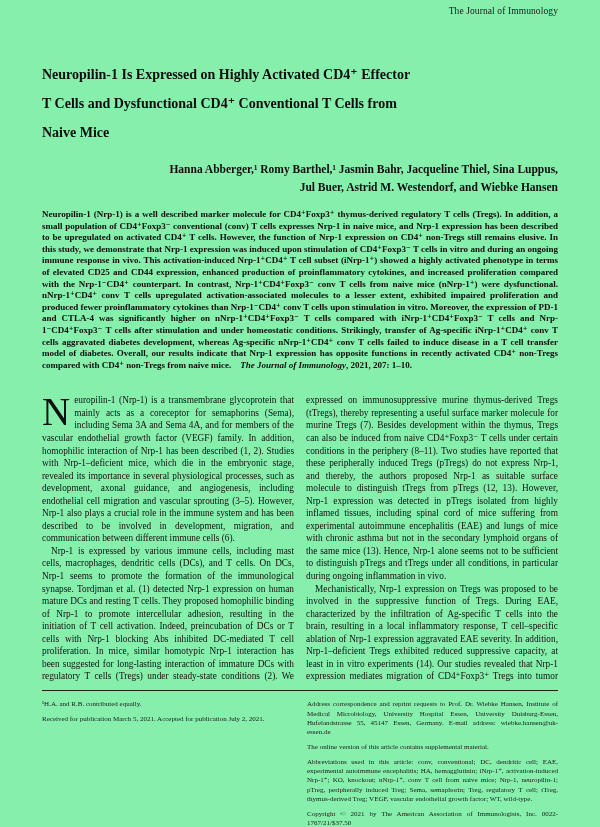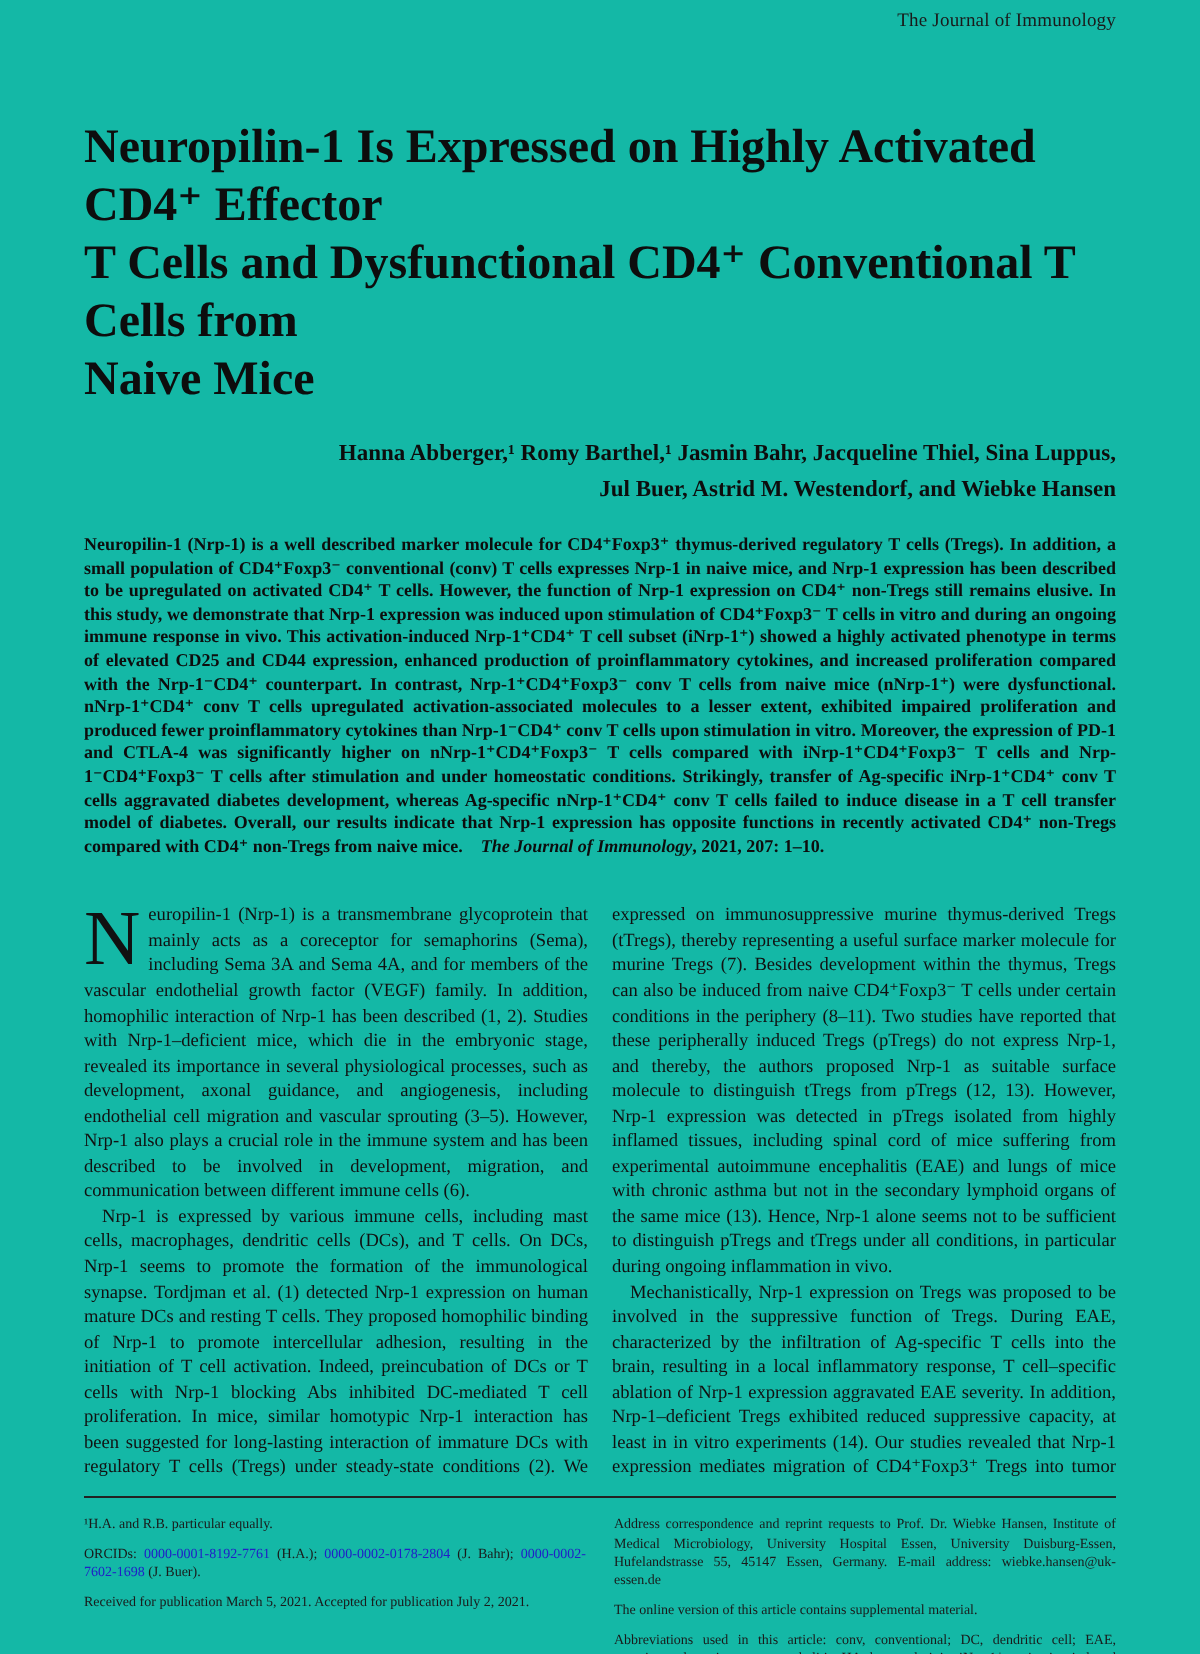--- a/index.html
+++ b/index.html
@@ -5,36 +5,36 @@
   html, body {
     margin: 0;
     padding: 0;
     background: #e8e8e8;
   }
   .page {
     position: relative;
     width: 600px;
     height: 827px;
     margin: 0 auto;
-    background: #14b8a6;
+    background: #86efac;
     box-sizing: border-box;
     padding: 6px 42px 10px 42px;
     font-family: "Liberation Serif", "DejaVu Serif", serif;
     color: #111111;
     overflow: hidden;
   }
   .journal-header {
     text-align: right;
     font-size: 9.5px;
     letter-spacing: 0.1px;
     color: #1a1a1a;
   }
   h1.title {
     margin: 44px 0 0 0;
-    font-size: 24px;
+    font-size: 14px;
     font-weight: bold;
     line-height: 29px;
     color: #0d0d0d;
   }
   h1.title span { display: block; }
   .authors {
     margin-top: 13px;
     font-size: 11.5px;
     font-weight: bold;
     line-height: 18px;
@@ -126,22 +126,21 @@
     <div class="col">
       <p>expressed on immunosuppressive murine thymus-derived Tregs (tTregs), thereby representing a useful surface marker molecule for murine Tregs (7). Besides development within the thymus, Tregs can also be induced from naive CD4⁺Foxp3⁻ T cells under certain conditions in the periphery (8–11). Two studies have reported that these peripherally induced Tregs (pTregs) do not express Nrp-1, and thereby, the authors proposed Nrp-1 as suitable surface molecule to distinguish tTregs from pTregs (12, 13). However, Nrp-1 expression was detected in pTregs isolated from highly inflamed tissues, including spinal cord of mice suffering from experimental autoimmune encephalitis (EAE) and lungs of mice with chronic asthma but not in the secondary lymphoid organs of the same mice (13). Hence, Nrp-1 alone seems not to be sufficient to distinguish pTregs and tTregs under all conditions, in particular during ongoing inflammation in vivo.</p>
       <p class="indent">Mechanistically, Nrp-1 expression on Tregs was proposed to be involved in the suppressive function of Tregs. During EAE, characterized by the infiltration of Ag-specific T cells into the brain, resulting in a local inflammatory response, T cell–specific ablation of Nrp-1 expression aggravated EAE severity. In addition, Nrp-1–deficient Tregs exhibited reduced suppressive capacity, at least in in vitro experiments (14). Our studies revealed that Nrp-1 expression mediates migration of CD4⁺Foxp3⁺ Tregs into tumor tissue in response to tumor-derived VEGF. T cell–specific ablation of Nrp-1</p>
     </div>
   </div>
 
   <hr class="footnote-rule">
 
   <div class="footnotes">
     <div class="fncol">
-      <p>¹H.A. and R.B. particular equally.</p>
-      <p><span>ORCIDs: </span><span class="orcid-link">0000-0001-8192-7761</span><span> (H.A.); </span><span class="orcid-link">0000-0002-0178-2804</span><span> (J. Bahr); </span><span class="orcid-link">0000-0002-7602-1698</span><span> (J. Buer).</span></p>
+      <p>¹H.A. and R.B. contributed equally.</p>
       <p>Received for publication March 5, 2021. Accepted for publication July 2, 2021.</p>
     </div>
     <div class="fncol">
       <p>Address correspondence and reprint requests to Prof. Dr. Wiebke Hansen, Institute of Medical Microbiology, University Hospital Essen, University Duisburg-Essen, Hufelandstrasse 55, 45147 Essen, Germany. E-mail address: wiebke.hansen@uk-essen.de</p>
       <p>The online version of this article contains supplemental material.</p>
       <p>Abbreviations used in this article: conv, conventional; DC, dendritic cell; EAE, experimental autoimmune encephalitis; HA, hemagglutinin; iNrp-1⁺, activation-induced Nrp-1⁺; KO, knockout; nNrp-1⁺, conv T cell from naive mice; Nrp-1, neuropilin-1; pTreg, peripherally induced Treg; Sema, semaphorin; Treg, regulatory T cell; tTreg, thymus-derived Treg; VEGF, vascular endothelial growth factor; WT, wild-type.</p>
       <p>Copyright © 2021 by The American Association of Immunologists, Inc. 0022-1767/21/$37.50</p>
     </div>
   </div>
 

